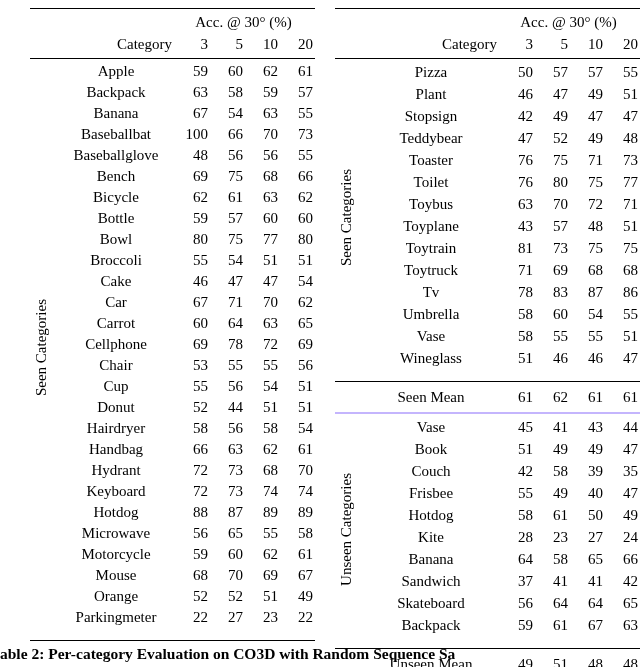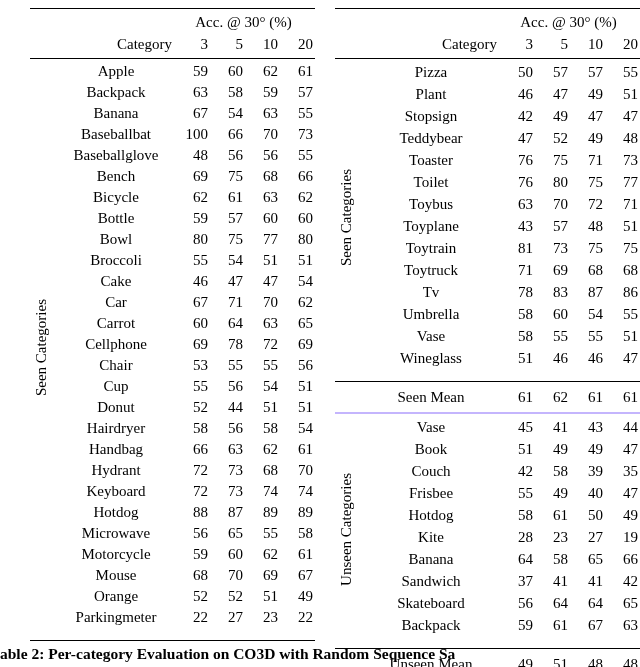--- a/index.html
+++ b/index.html
@@ -434,21 +434,21 @@
             <td class="num">58</td>
             <td class="num">61</td>
             <td class="num">50</td>
             <td class="num">49</td>
           </tr>
           <tr>
             <td class="cat">Kite</td>
             <td class="num">28</td>
             <td class="num">23</td>
             <td class="num">27</td>
-            <td class="num">19</td>
+            <td class="num">24</td>
           </tr>
           <tr>
             <td class="cat">Banana</td>
             <td class="num">64</td>
             <td class="num">58</td>
             <td class="num">65</td>
             <td class="num">66</td>
           </tr>
           <tr>
             <td class="cat">Sandwich</td>

